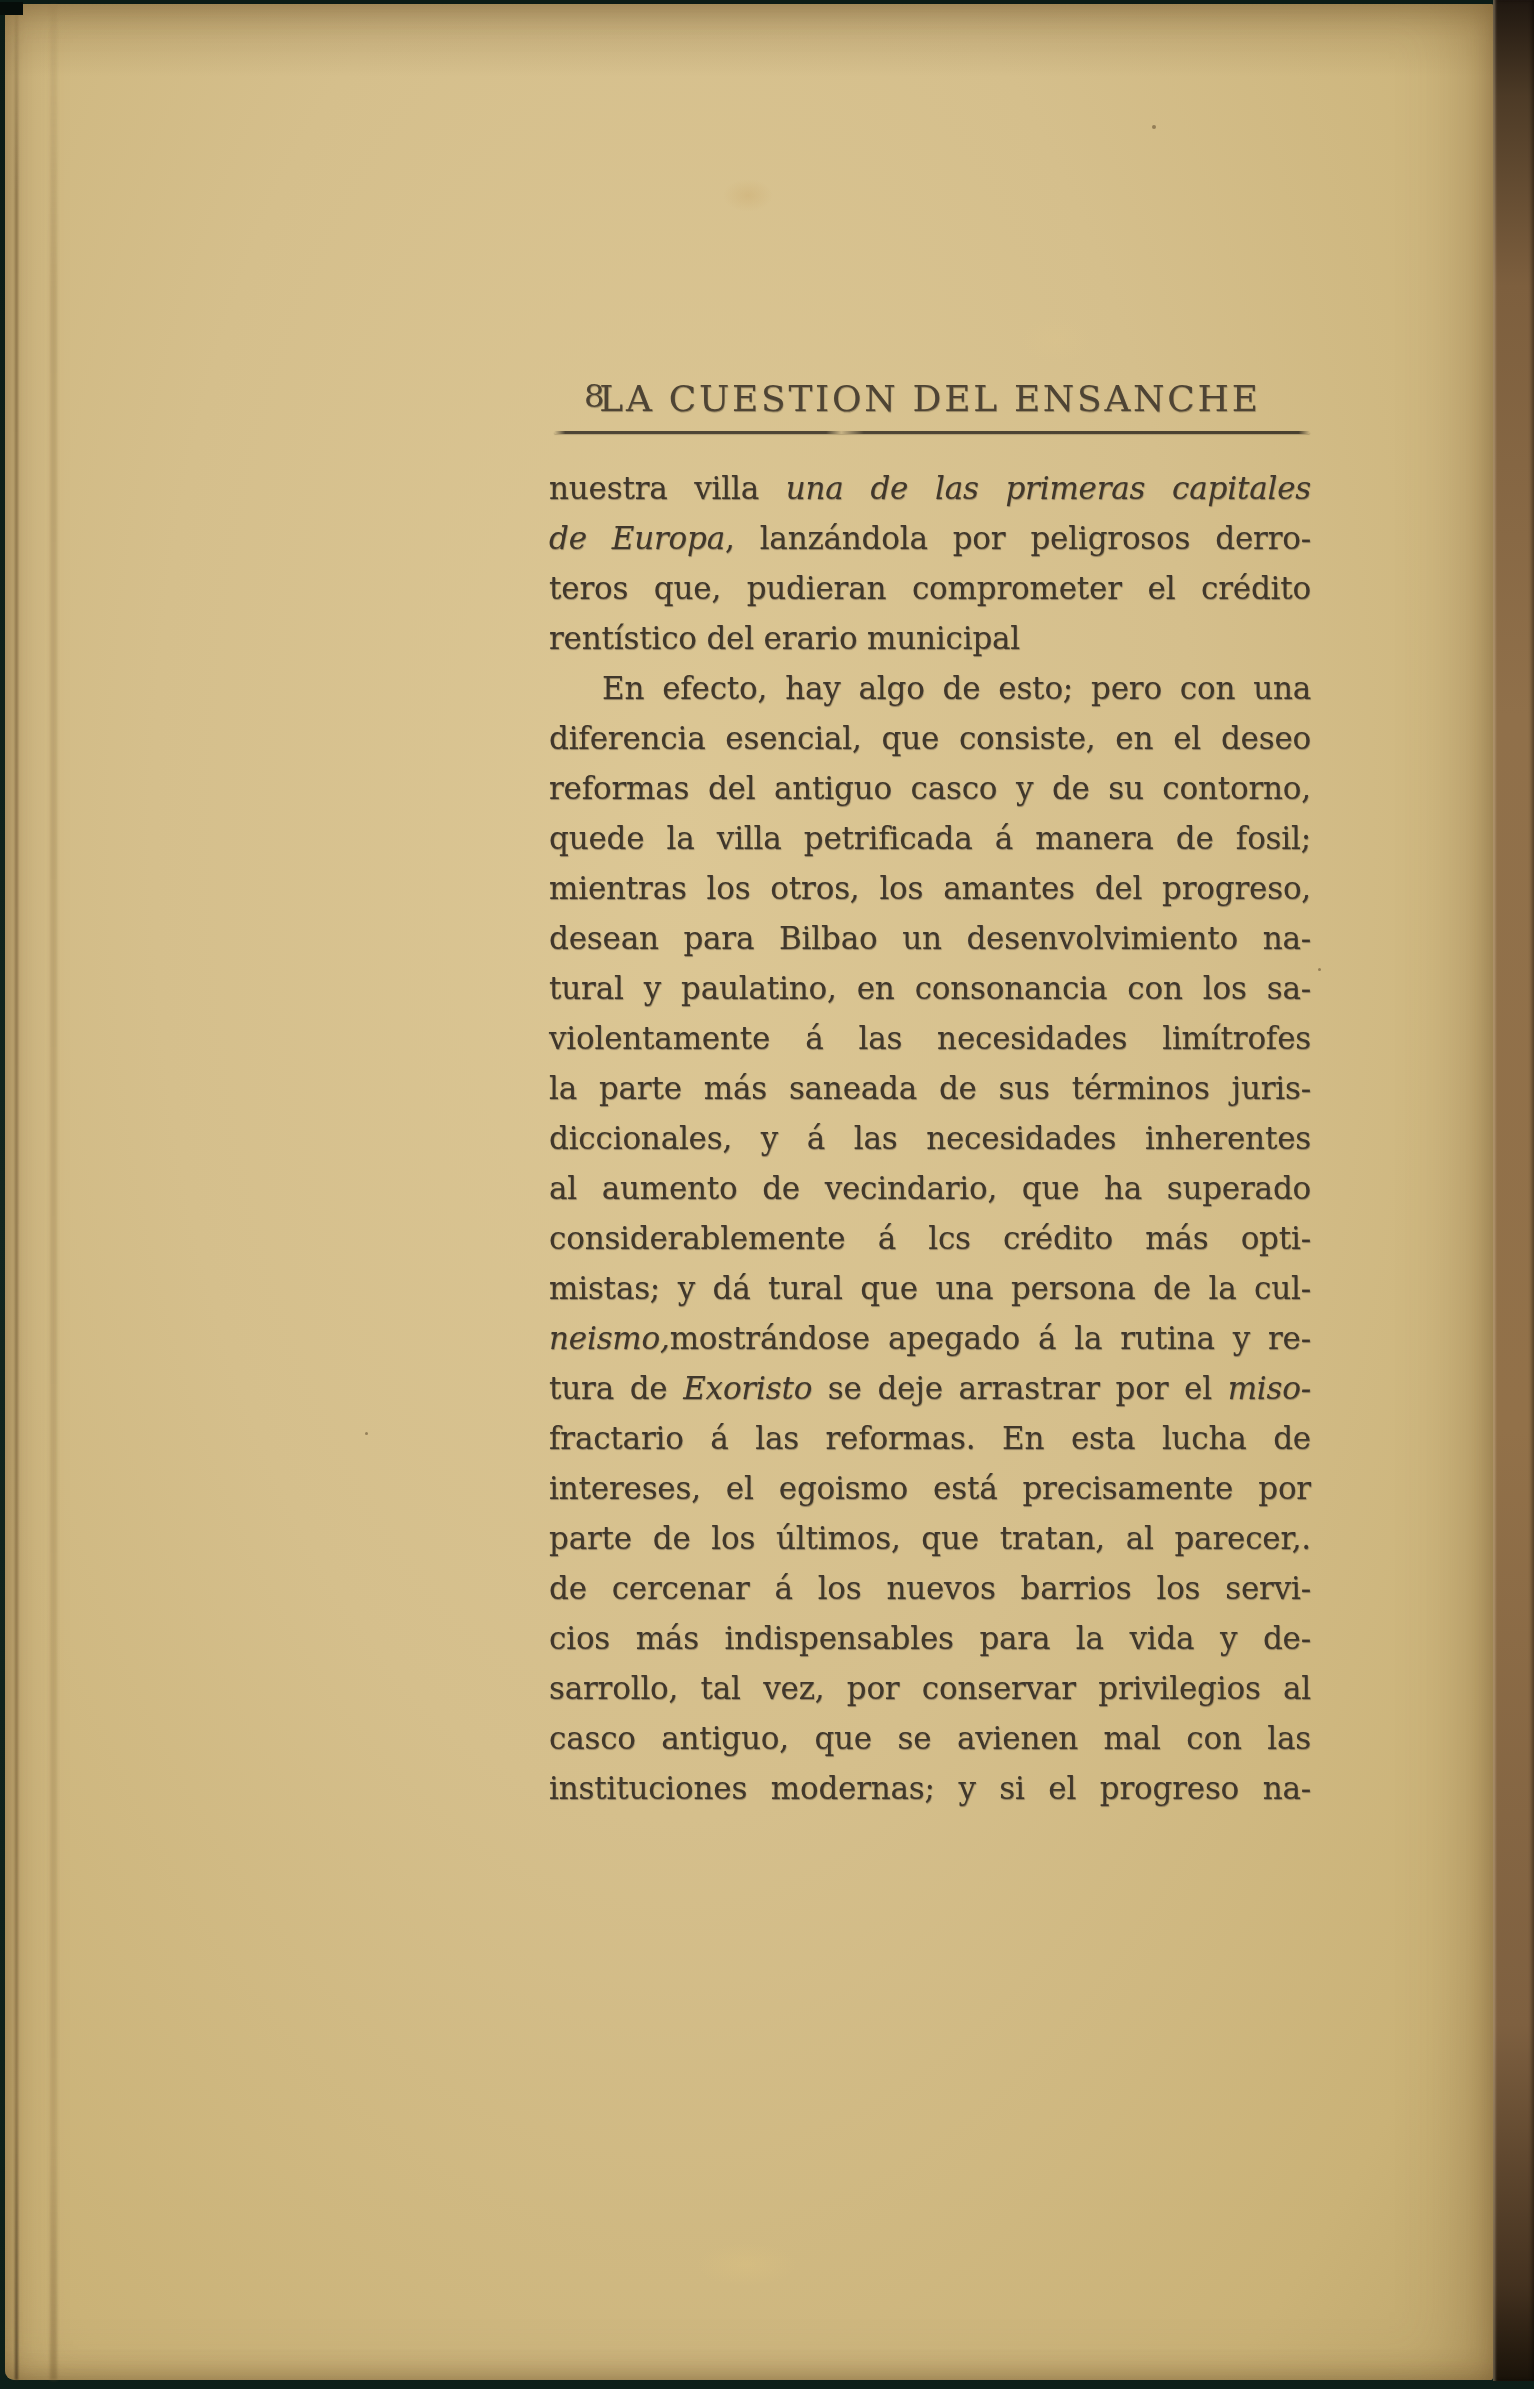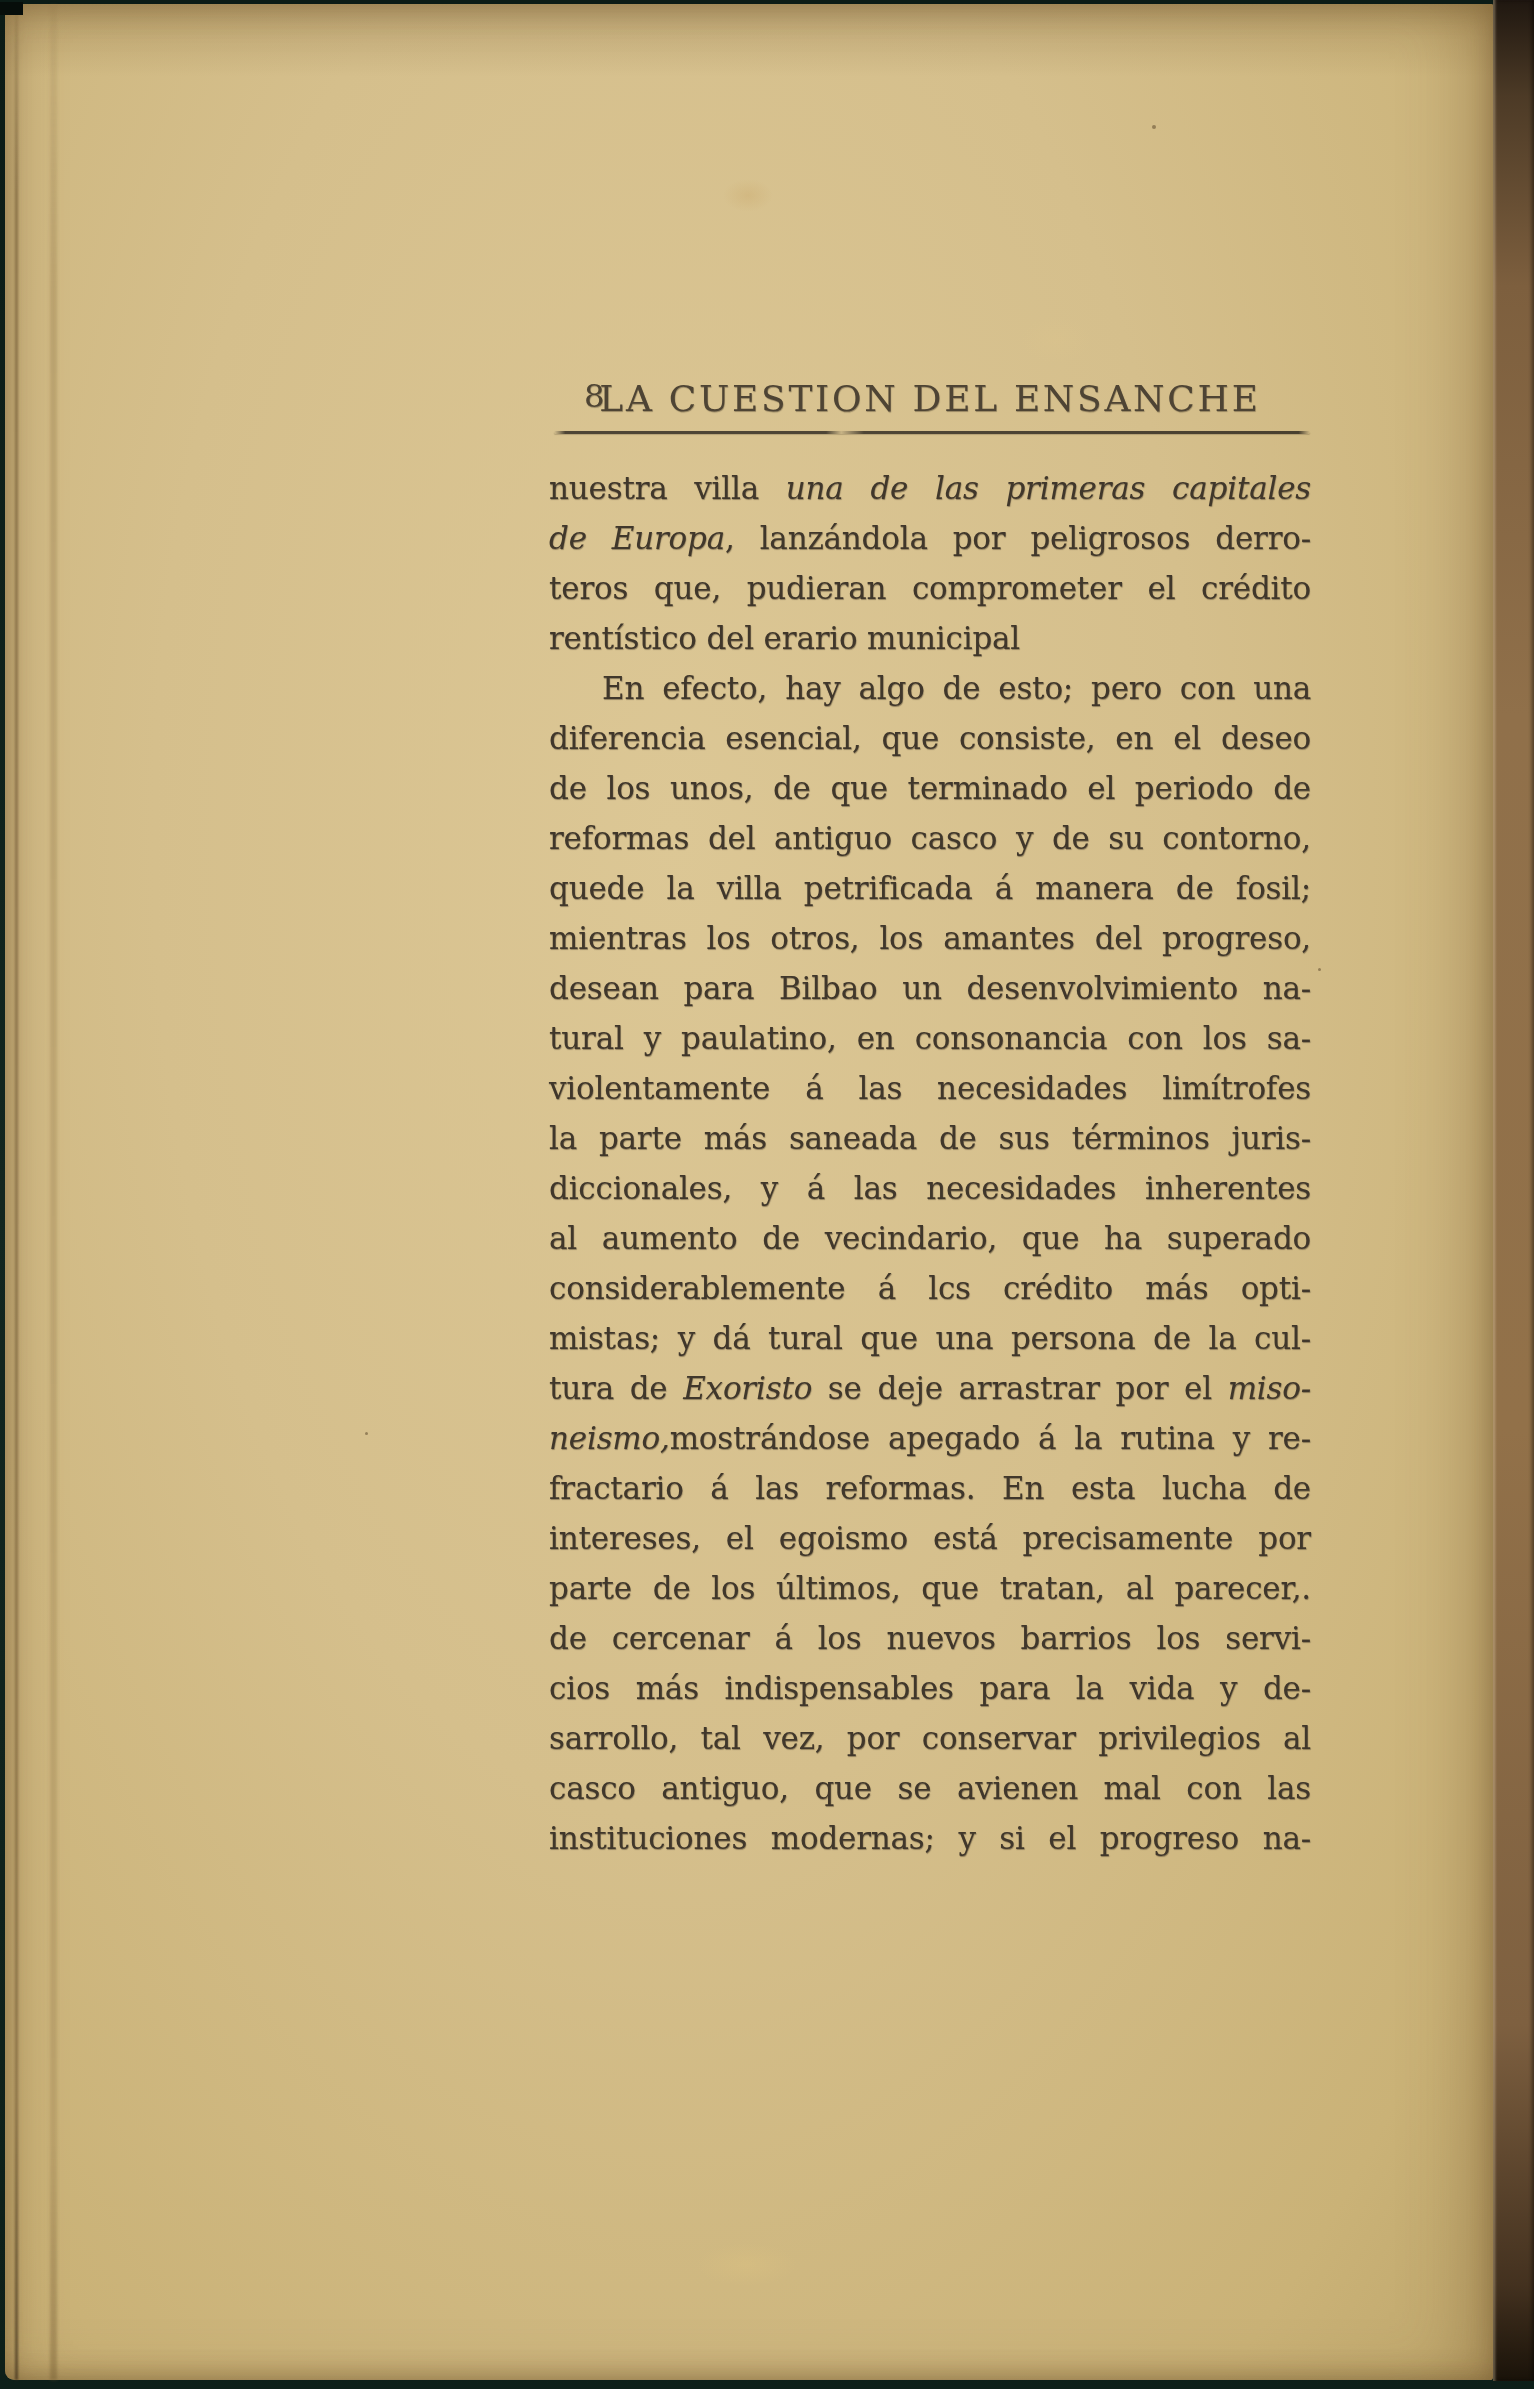--- a/index.html
+++ b/index.html
@@ -99,34 +99,33 @@
   <div class="running-title">LA CUESTION DEL ENSANCHE</div>
   <div class="rule"></div>
 
   <div class="body">
       <div class="line"><span>nuestra villa </span><em>una de las primeras capitales</em></div>
       <div class="line"><em>de Europa</em><span>, lanzándola por peligrosos derro-</span></div>
       <div class="line"><span>teros que, pudieran comprometer el crédito</span></div>
       <div class="line flush"><span>rentístico del erario municipal</span></div>
       <div class="line indent"><span>En efecto, hay algo de esto; pero con una</span></div>
       <div class="line"><span>diferencia esencial, que consiste, en el deseo</span></div>
-      <div class="line"><span>de los unos, de que terminado el periodo de</span></div>
       <div class="line"><span>reformas del antiguo casco y de su contorno,</span></div>
       <div class="line"><span>quede la villa petrificada á manera de fosil;</span></div>
       <div class="line"><span>mientras los otros, los amantes del progreso,</span></div>
       <div class="line"><span>desean para Bilbao un desenvolvimiento na-</span></div>
       <div class="line"><span>tural y paulatino, en consonancia con los sa-</span></div>
       <div class="line"><span>violentamente á las necesidades limítrofes</span></div>
       <div class="line"><span>la parte más saneada de sus términos juris-</span></div>
       <div class="line"><span>diccionales, y á las necesidades inherentes</span></div>
       <div class="line"><span>al aumento de vecindario, que ha superado</span></div>
       <div class="line"><span>considerablemente á lcs crédito más opti-</span></div>
       <div class="line"><span>mistas; y dá tural que una persona de la cul-</span></div>
+      <div class="line"><em>neismo,</em><span>mostrándose apegado á la rutina y re-</span></div>
       <div class="line"><span>tura de </span><em>Exoristo</em><span> se deje arrastrar por el </span><em>miso-</em></div>
-      <div class="line"><em>neismo,</em><span>mostrándose apegado á la rutina y re-</span></div>
       <div class="line"><span>fractario á las reformas. En esta lucha de</span></div>
       <div class="line"><span>intereses, el egoismo está precisamente por</span></div>
       <div class="line"><span>parte de los últimos, que tratan, al parecer,.</span></div>
       <div class="line"><span>de cercenar á los nuevos barrios los servi-</span></div>
       <div class="line"><span>cios más indispensables para la vida y de-</span></div>
       <div class="line"><span>sarrollo, tal vez, por conservar privilegios al</span></div>
       <div class="line"><span>casco antiguo, que se avienen mal con las</span></div>
       <div class="line"><span>instituciones modernas; y si el progreso na-</span></div>
     </div>
 

